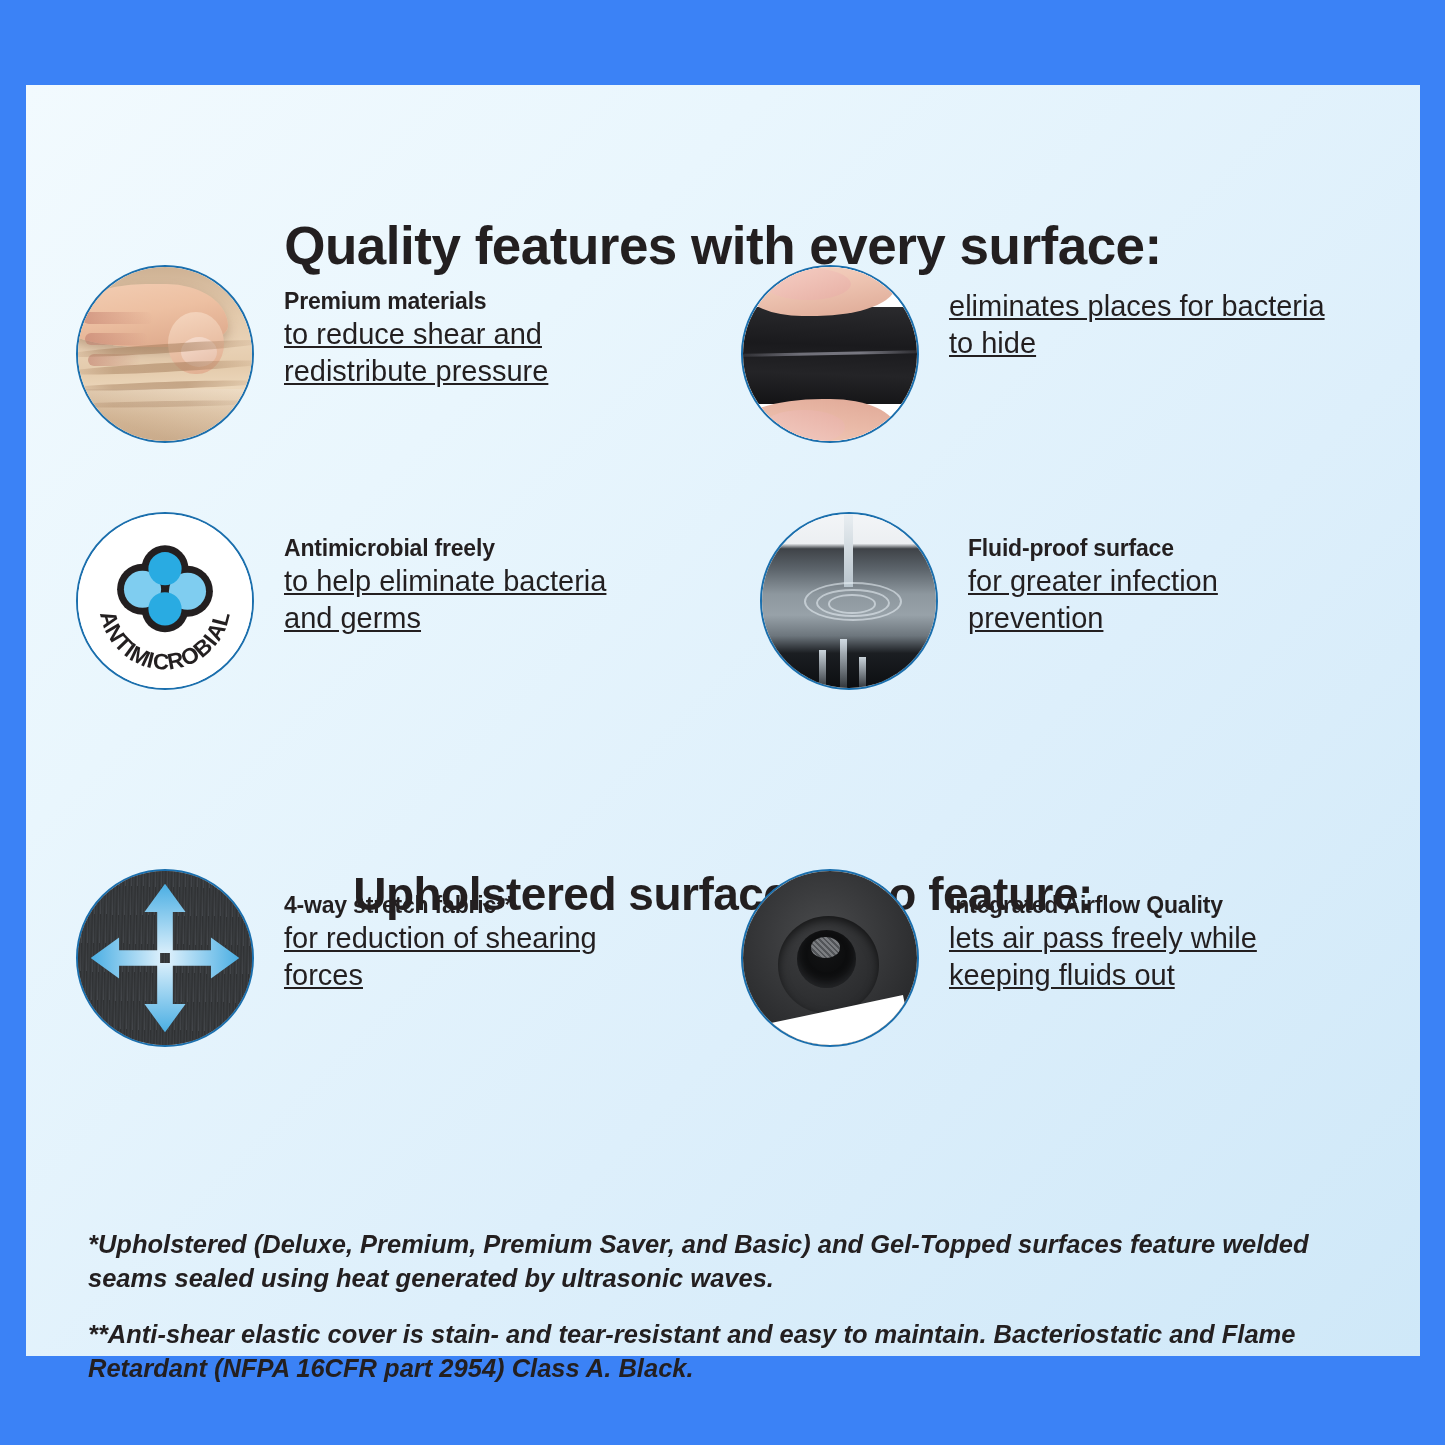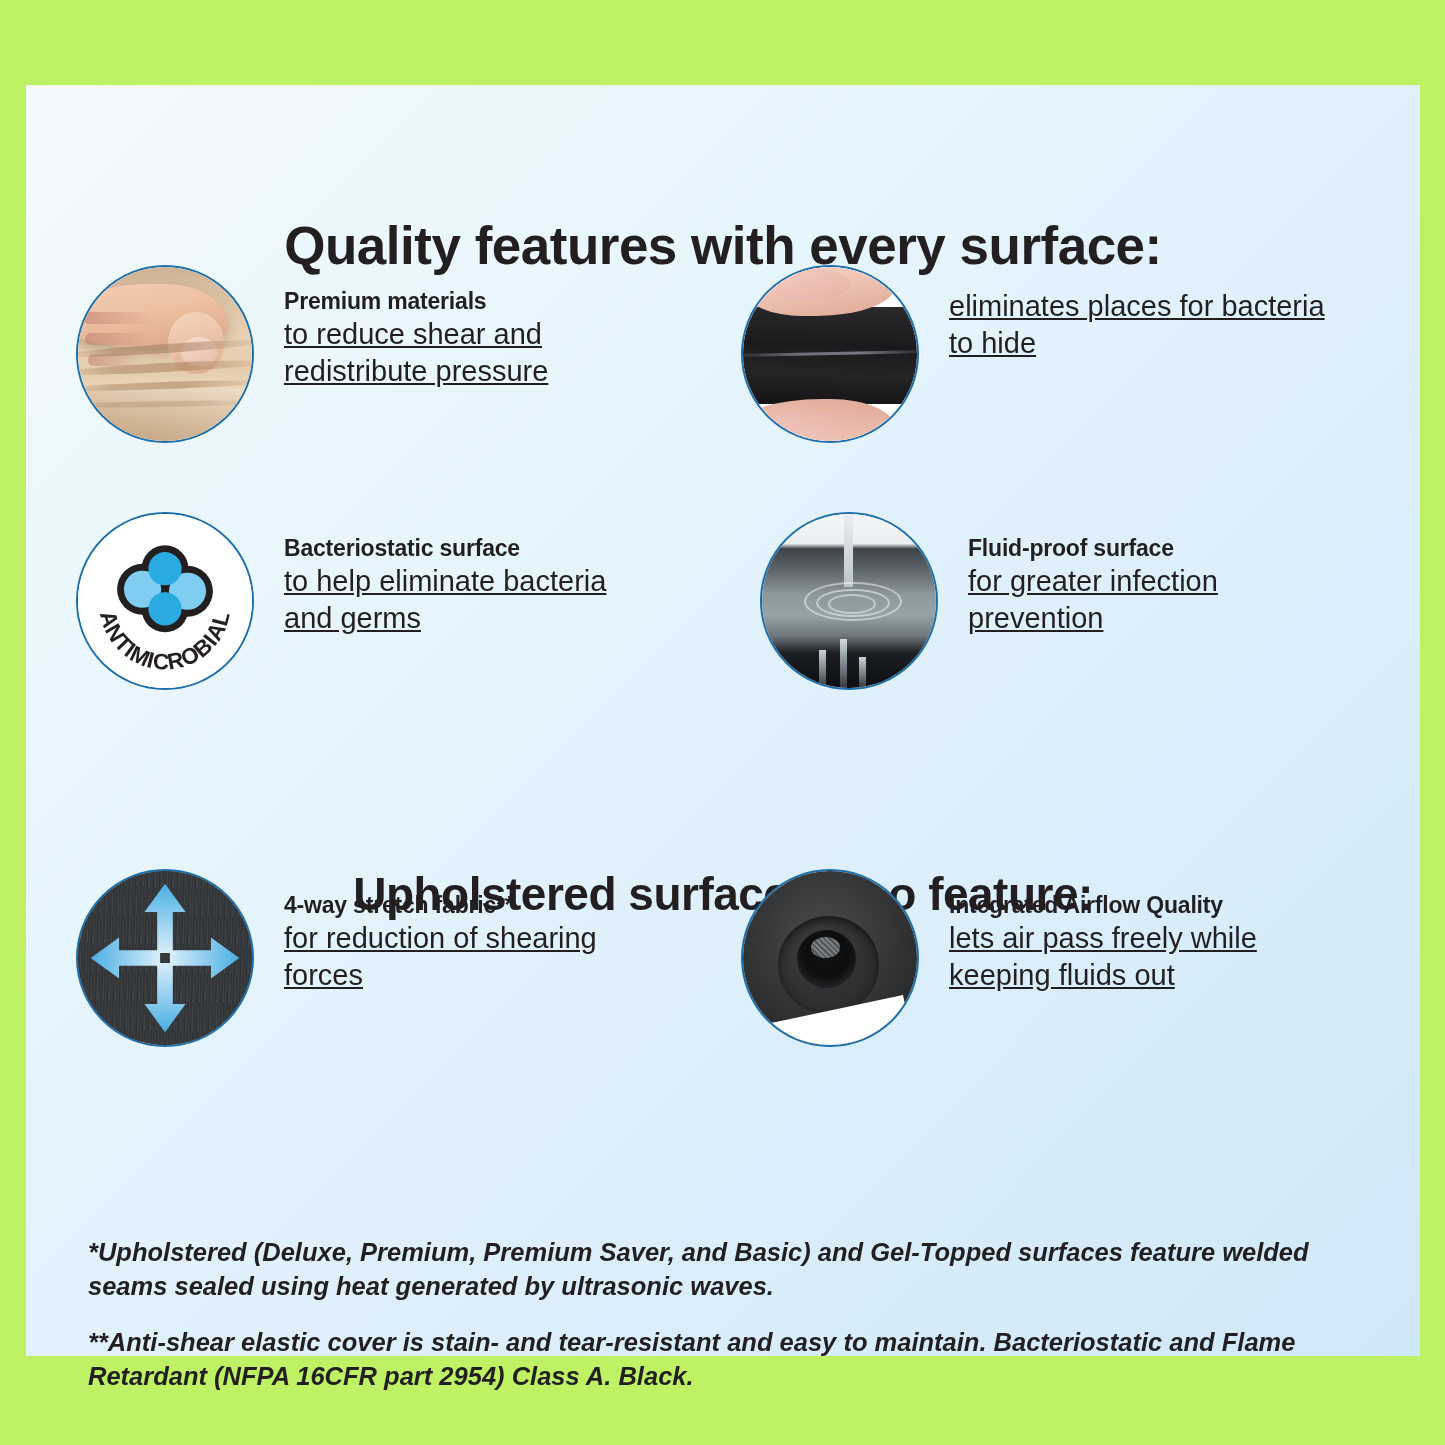--- a/index.html
+++ b/index.html
@@ -5,21 +5,21 @@
 <style>
   html,body{margin:0;padding:0;background:#ffffff;}
   body{
     width:1445px;height:1445px;
     font-family:"Liberation Sans", sans-serif;
     -webkit-font-smoothing:antialiased;
   }
   .page{
     position:relative;
     width:1445px;height:1445px;
-    background:#bef264;
+    background:#3b82f6;
     overflow:hidden;
   }
   
   .panel{
     position:absolute;
     left:26px; top:85px;
     width:1394px; height:1271px;
     background:linear-gradient(135deg,#f2fafe 0%,#e9f6fd 28%,#ddeffb 62%,#cfe8f8 100%);
   }
 
@@ -158,21 +158,21 @@
       background:repeating-linear-gradient(45deg,#8d9094 0 2px,#5e6165 2px 4px);opacity:.85;}
   .vent .whiteband{position:absolute;left:-12%;bottom:-26%;width:110%;height:44%;
       background:#ffffff;transform:rotate(-12deg);}
 
   
   .footnotes{
     position:absolute;
     left:62px; top:1143px; width:1290px;
   }
   .footnotes p{
-    margin:8px 0 22px 0;
+    margin:0 0 22px 0;
     font-size:25.5px;
     font-style:italic;
     font-weight:600;
     color:#231f20;
     line-height:1.33;
   }
 </style>
 </head>
 <body>
 
@@ -239,21 +239,21 @@
             <circle cx="112" cy="79" r="19" fill="#7fcdf0"></circle>
             <circle cx="89" cy="56" r="17" fill="#29abe2"></circle>
             <circle cx="89" cy="97" r="17" fill="#29abe2"></circle>
             <text font-family="Liberation Sans, sans-serif" font-size="23" font-weight="700" fill="#231f20" letter-spacing="0.5">
               <textPath href="#arcPath" startOffset="50%" text-anchor="middle">ANTIMICROBIAL</textPath>
             </text>
           </svg>
         </div>
       </div>
       <div class="copy">
-        <h3>Bacteriostatic surface</h3>
+        <h3>Antimicrobial freely</h3>
         <p>to help eliminate bacteria
 and germs</p>
       </div>
     </div>
 
     <div class="feature" style="left:734px; top:427px;">
       <div class="media">
         <div class="fluid">
           <div class="stream"></div>
           <div class="ripple r1"></div>

